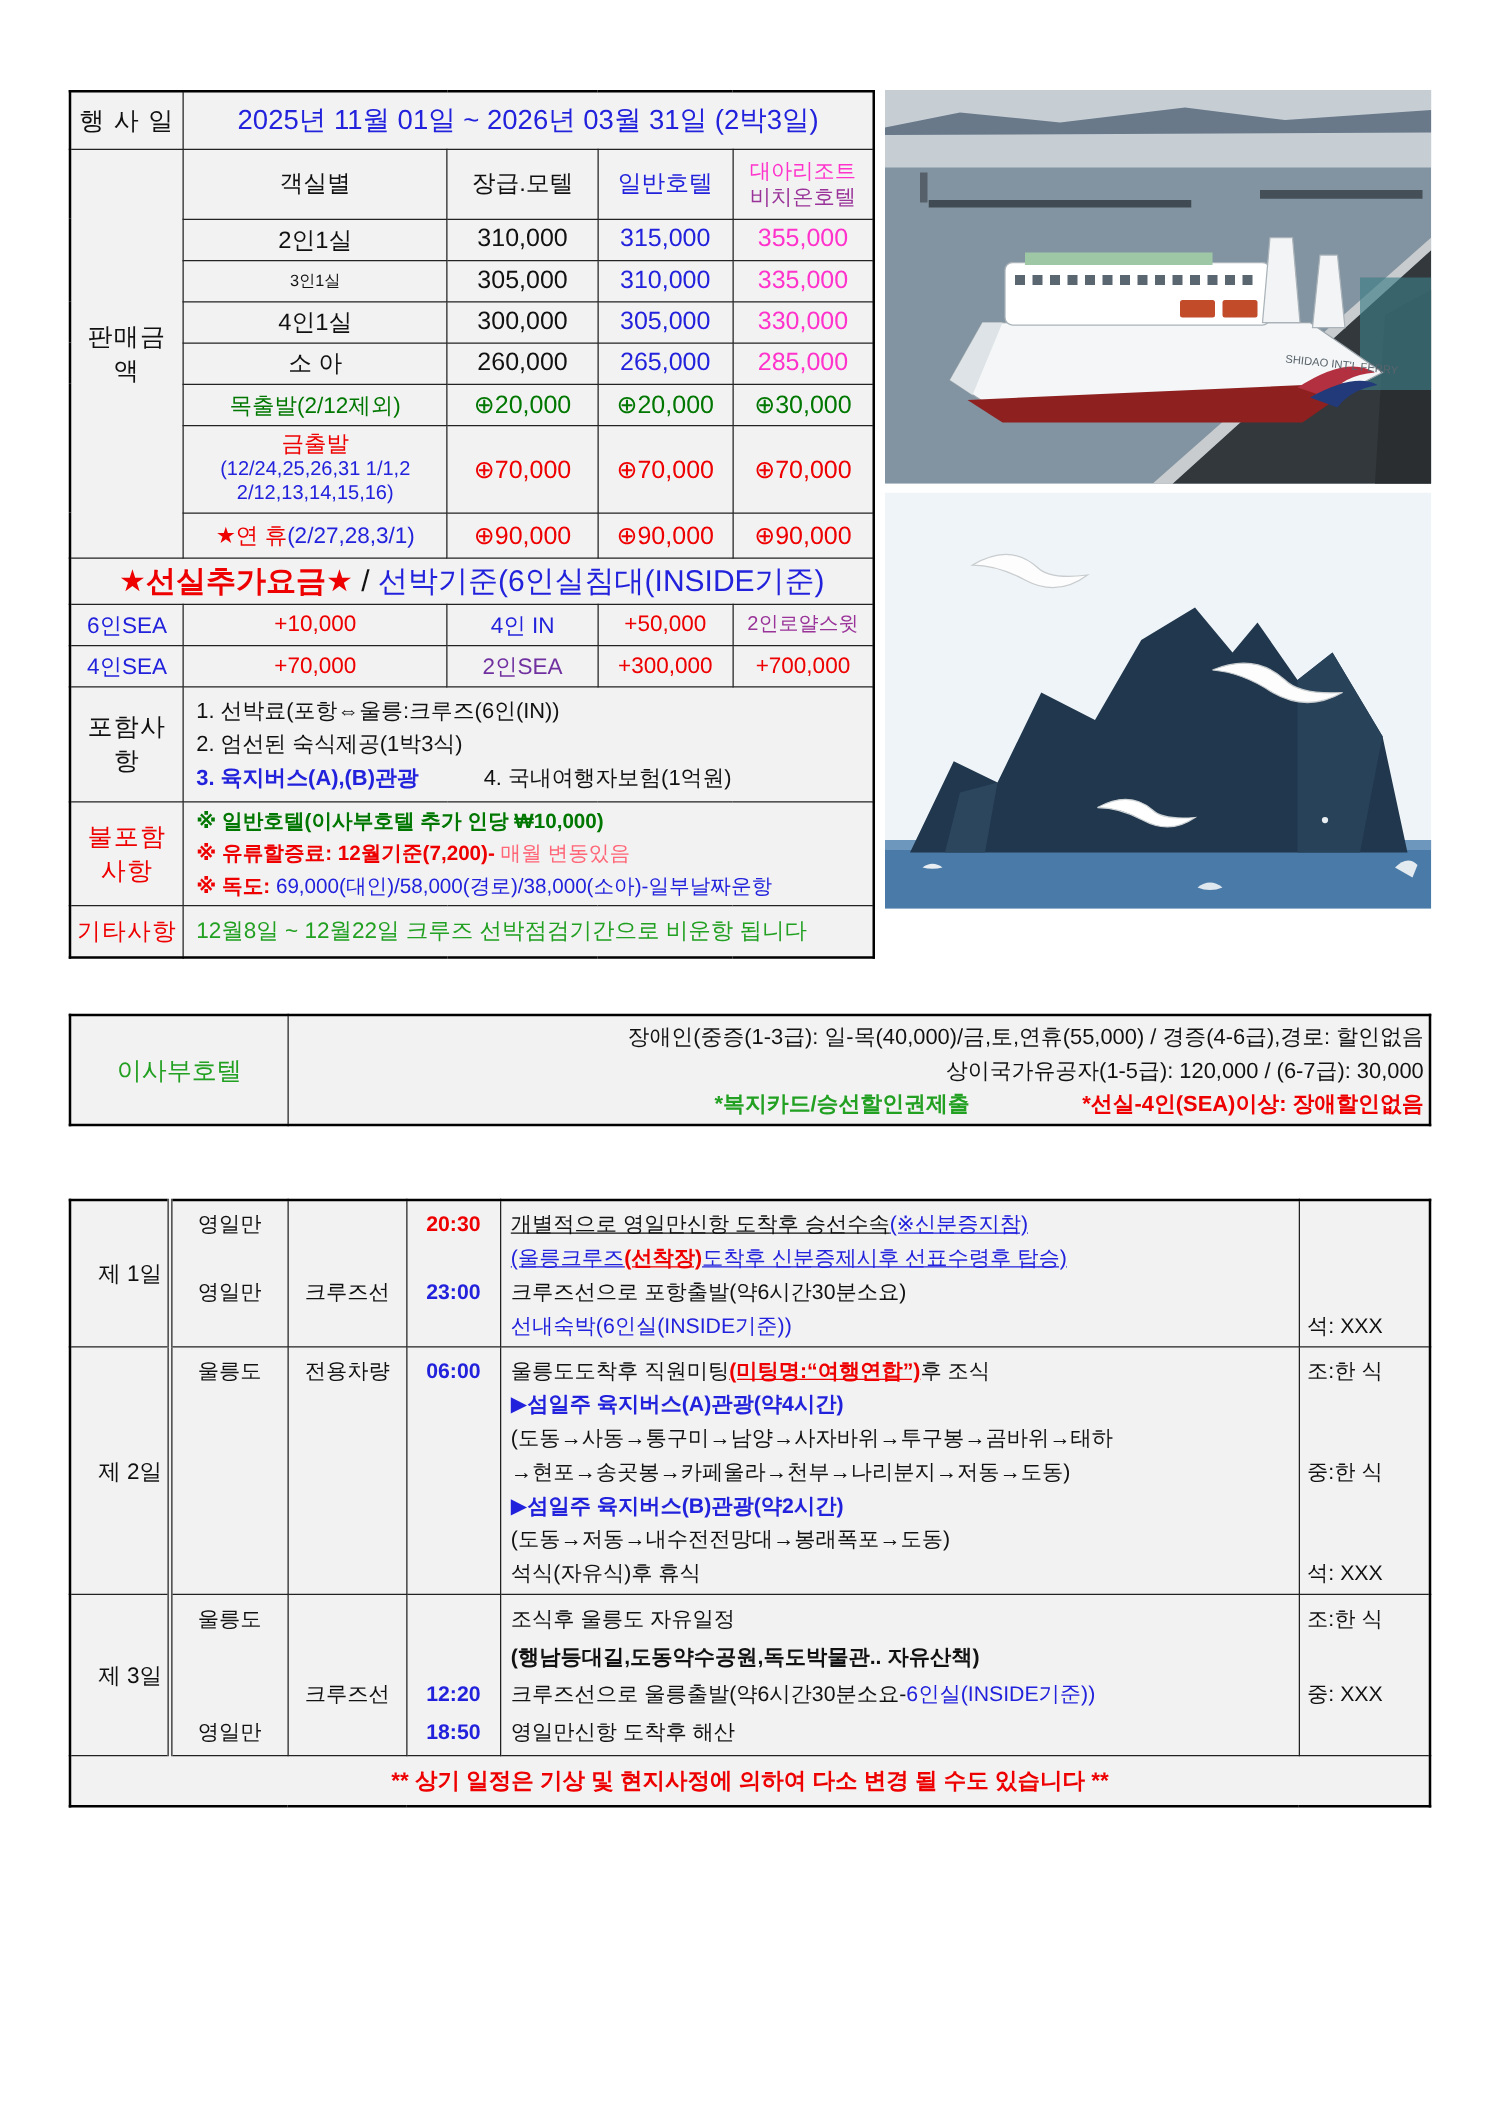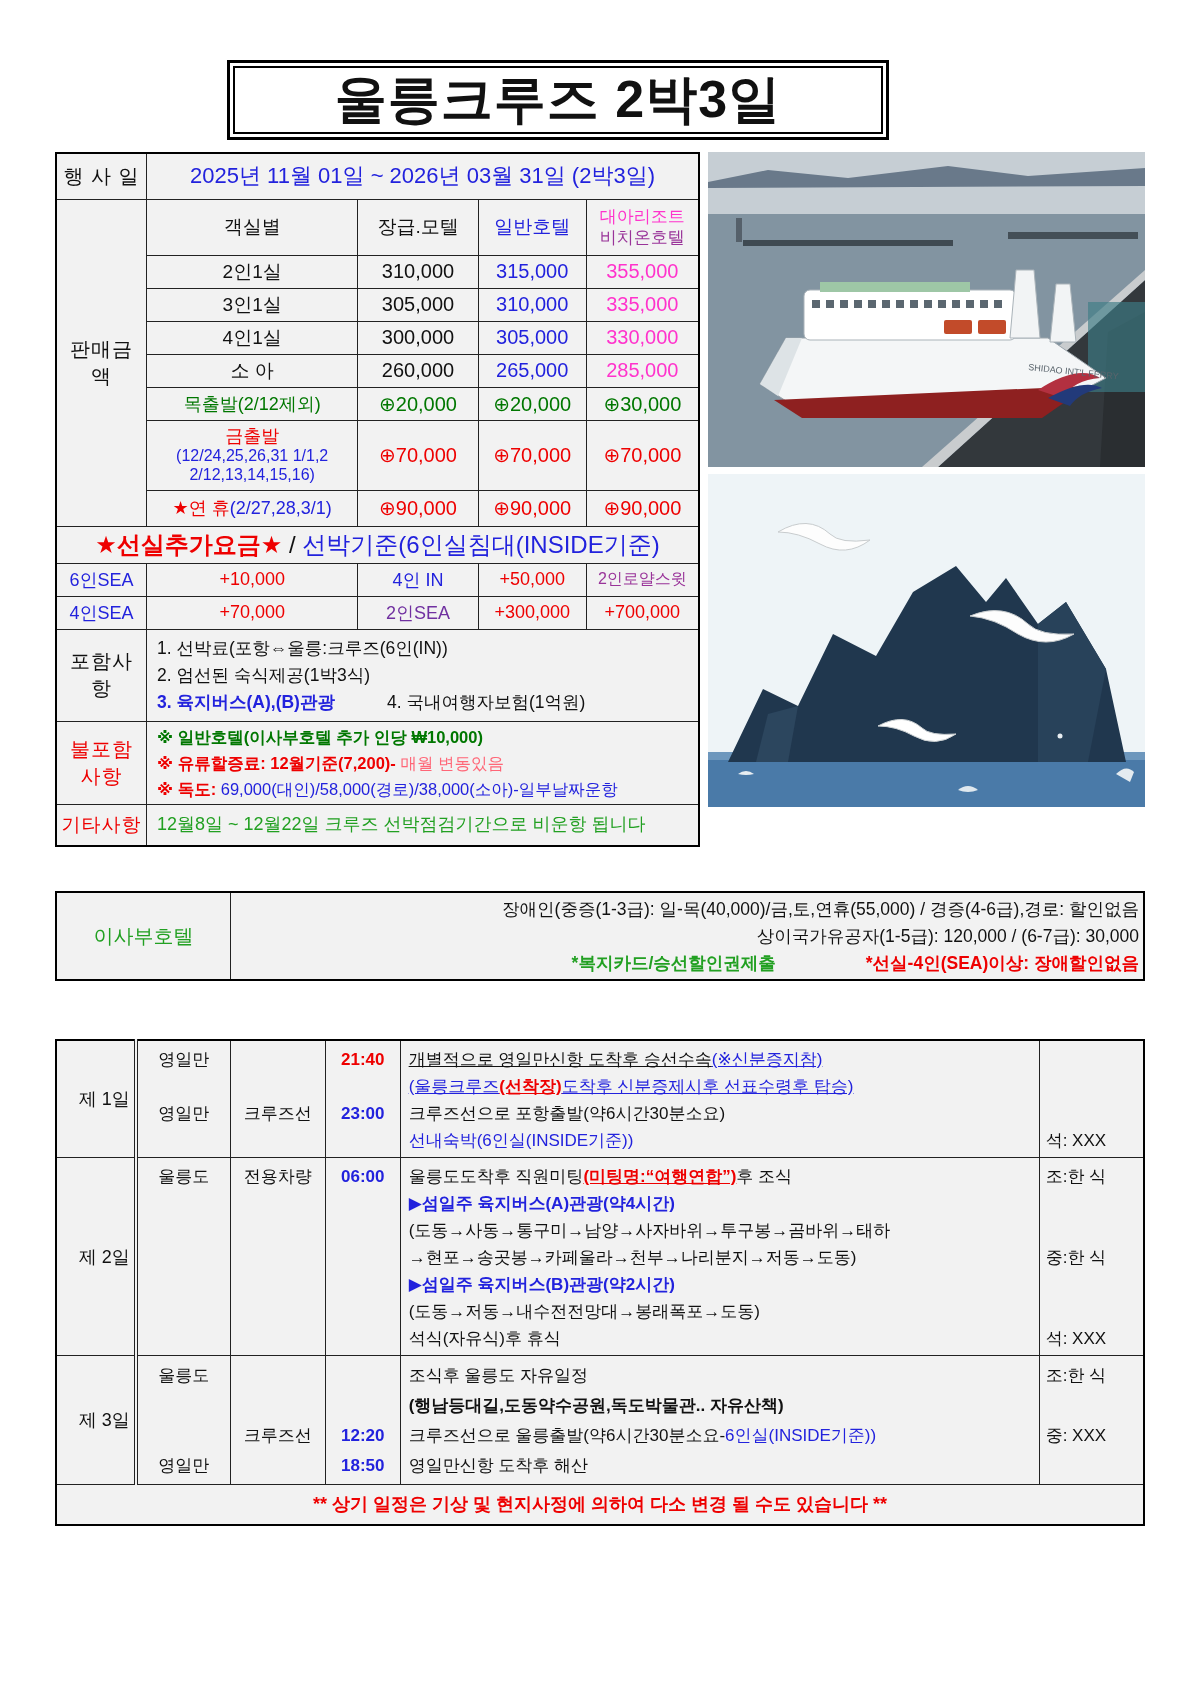--- a/index.html
+++ b/index.html
@@ -75,23 +75,20 @@
   .meal { padding-left:6px !important; }
   .timec { text-align:center; font-weight:bold; }
   .padtop { padding-top:5px !important; padding-bottom:3px !important; }
   .footer-row td { height:40px; text-align:center; vertical-align:middle; font-size:18px; font-weight:bold; }
 </style>
 </head>
 <body>
 
 <div class="page">
 
-  <div class="title-box">
-    <div class="title-inner">울릉크루즈 2박3일</div>
-  </div>
 
   <div class="main-area">
 
     <table class="grid info">
       <colgroup>
           <col style="width:95px">
           <col style="width:215px">
           <col style="width:122px">
           <col style="width:109px">
           <col style="width:114px">
@@ -111,21 +108,21 @@
           <span class="c-dpur">비치온호텔</span>
         </td>
       </tr>
       <tr>
         <td class="pricecell" style="font-size:19px">2인1실</td>
         <td class="pricecell">310,000</td>
         <td class="pricecell c-blue">315,000</td>
         <td class="pricecell c-mag">355,000</td>
       </tr>
       <tr>
-        <td class="pricecell" style="font-size:19px">3인1실</td>
+        <td class="pricecell" style="font-size:13px">3인1실</td>
         <td class="pricecell">305,000</td>
         <td class="pricecell c-blue">310,000</td>
         <td class="pricecell c-mag">335,000</td>
       </tr>
       <tr>
         <td class="pricecell" style="font-size:19px">4인1실</td>
         <td class="pricecell">300,000</td>
         <td class="pricecell c-blue">305,000</td>
         <td class="pricecell c-mag">330,000</td>
       </tr>
@@ -305,21 +302,21 @@
         <div class="ln">영일만</div>
         <div class="ln"></div>
       </td>
       <td class="cen padtop">
         <div class="ln"></div>
             <div class="ln"></div>
         <div class="ln">크루즈선</div>
         <div class="ln"></div>
       </td>
       <td class="timec padtop">
-        <div class="ln c-red">21:40</div>
+        <div class="ln c-red">20:30</div>
         <div class="ln"></div>
         <div class="ln c-blue">23:00</div>
         <div class="ln"></div>
       </td>
       <td class="det padtop">
         <div class="ln"><span class="ul">개별적으로  영일만신항  도착후  승선수속</span><span class="c-blue ul">(※신분증지참)</span></div>
         <div class="ln"><span class="c-blue ul">(울릉크루즈</span><span class="c-red bold ul">(선착장)</span><span class="c-blue ul">도착후  신분증제시후  선표수령후  탑승)</span></div>
         <div class="ln">크루즈선으로  포항출발(약6시간30분소요)</div>
         <div class="ln c-blue">선내숙박(6인실(INSIDE기준))</div>
       </td>

